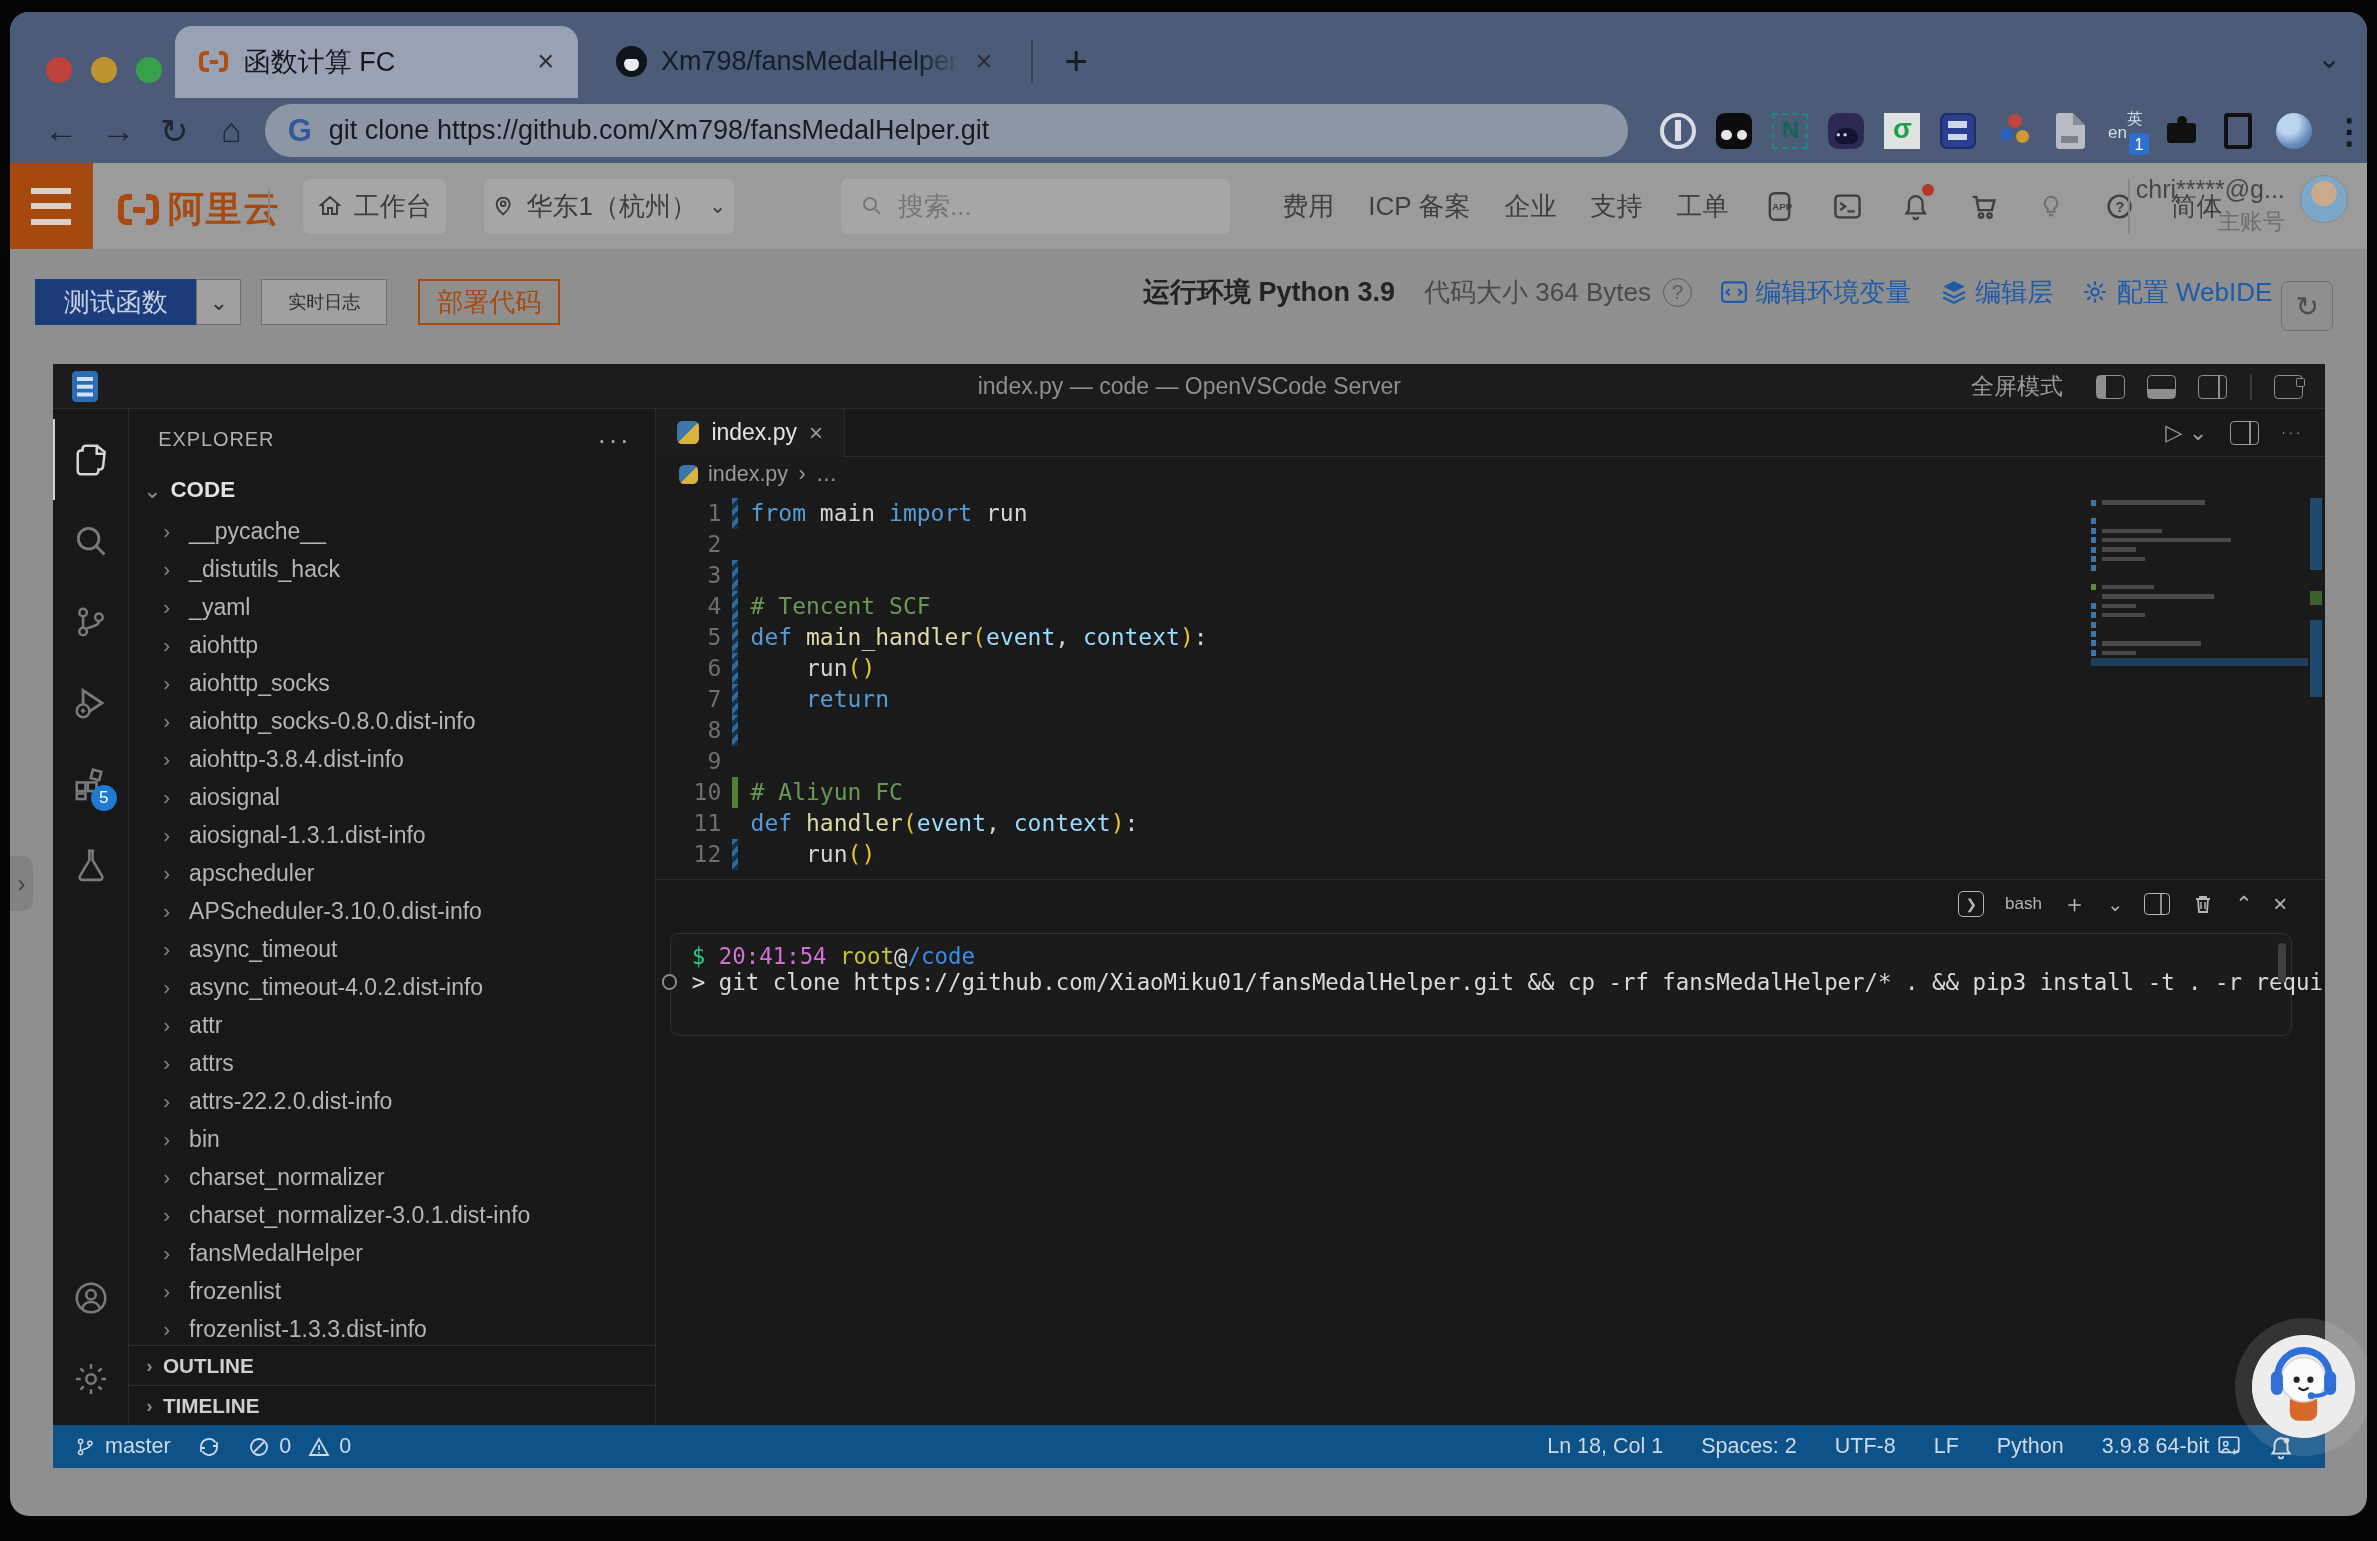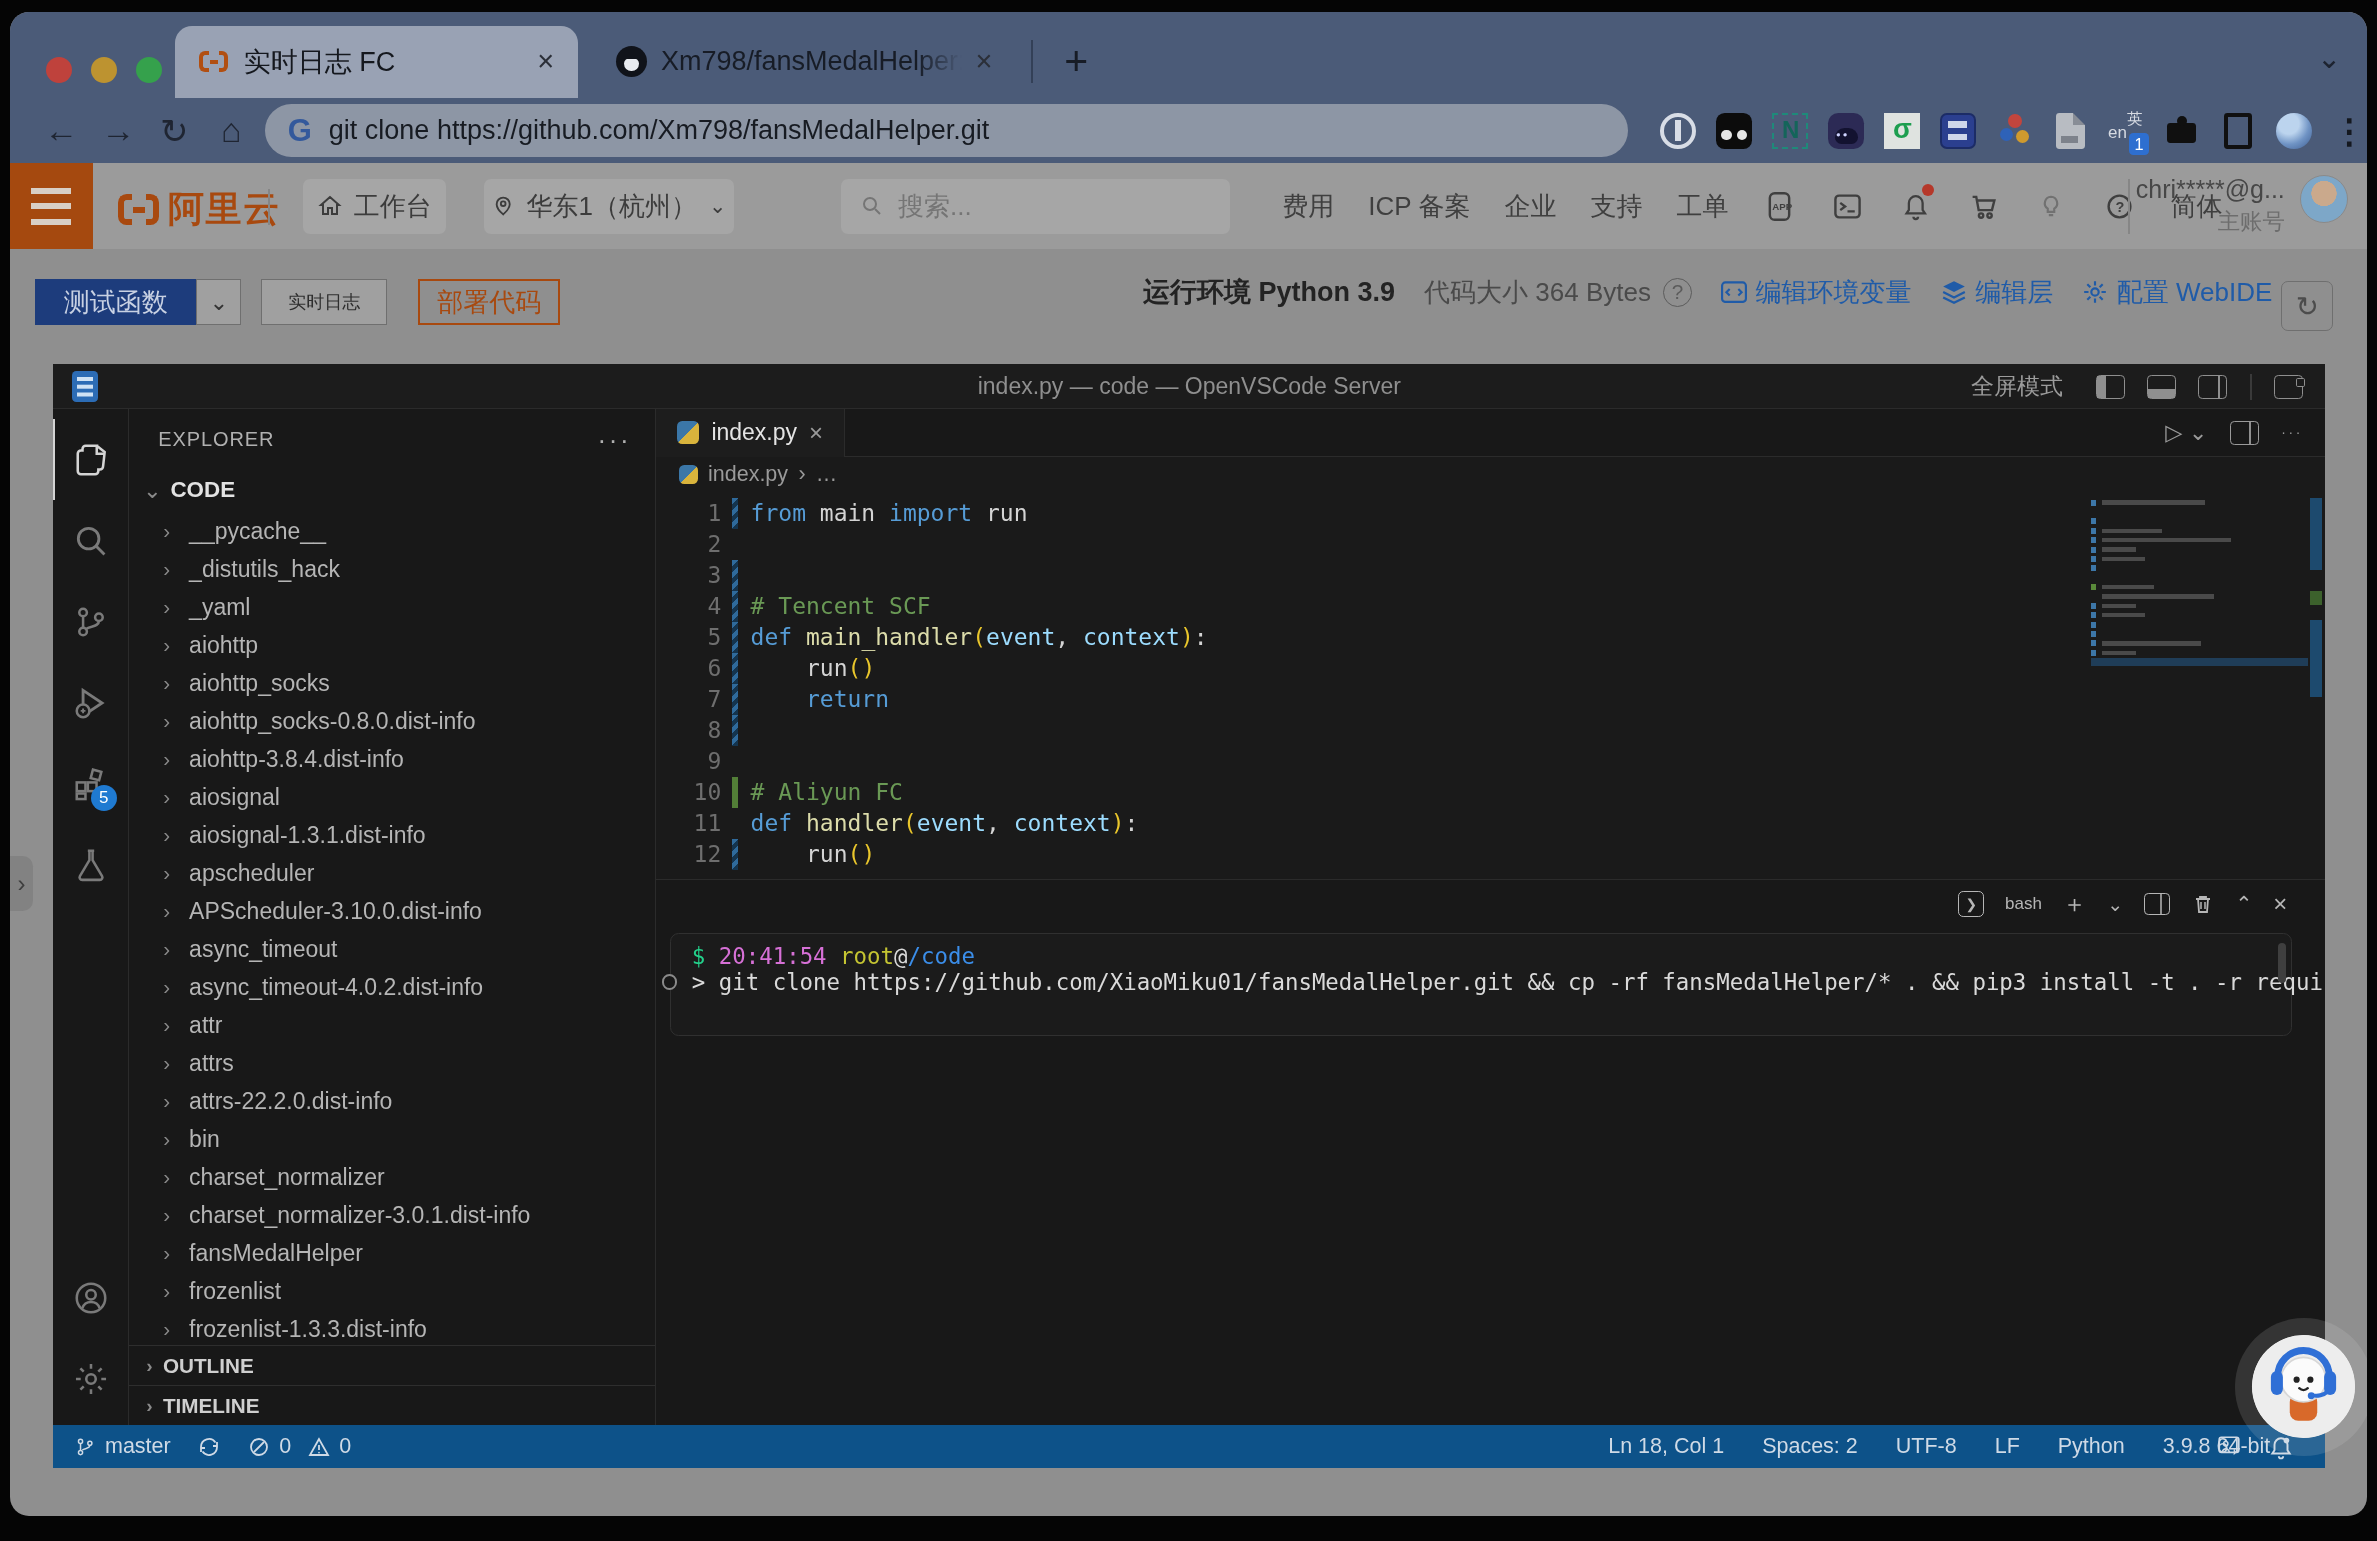--- a/index.html
+++ b/index.html
@@ -191,21 +191,21 @@
   .t-line { font-family:"DejaVu Sans Mono", monospace; font-size:22.4px; line-height:26px; white-space:pre; }
   .t-g{color:#23d18b}.t-m{color:#d670d6}.t-y{color:#c5c532}.t-w{color:#dadada}.t-b{color:#3b8eea}
   .t-cursor { display:inline-block; width:13px; height:22.4px; background:#cfcfcf; vertical-align:text-bottom; }
   .cmd-dot { position:absolute; left:-9.5px; top:40px; width:15.5px; height:15.5px; border:2.6px solid #8a8a8a; border-radius:50%; background:#181818; }
   .term-scroll { position:absolute; right:5.2px; top:8.6px; width:8.6px; height:40px; background:#3f3f3f; border-radius:4.3px; }
   
   .statusbar { position:absolute; left:0; bottom:0; width:100%; height:43px; background:#0d5289;
     display:flex; align-items:center; color:#cfdae6; font-size:21.5px; }
   .st-left { display:flex; align-items:center; gap:26px; padding-left:20.7px; }
   .st-grp { display:flex; align-items:center; gap:8.6px; }
-  .st-right { margin-left:auto; display:flex; align-items:center; gap:38px; padding-right:55px; }
+  .st-right { margin-left:auto; display:flex; align-items:center; gap:38px; padding-right:116px; }
   .st-item { white-space:nowrap; }
   
   .chatglow { position:absolute; left:2225px; top:1306px; width:138px; height:138px; border-radius:50%; background:rgba(230,230,230,.14); }
   .chatbot { position:absolute; left:2242px; top:1323px; width:103px; height:103px; border-radius:50%;
     background:radial-gradient(circle at 50% 40%, #efefef 0 60%, #d2d2d2); overflow:hidden; }
   .expander { position:absolute; left:0px; top:844px; width:22.4px; height:55px; background:#828282;
     border-radius:0 10.3px 10.3px 0; display:flex; align-items:center; justify-content:center; font-size:24px; color:#3e3e3e; }
   svg { display:block; }
 </style>
 </head>
@@ -218,21 +218,21 @@
       <div class="light red"></div>
       <div class="light yellow"></div>
       <div class="light green"></div>
     </div>
     <div class="tab-active">
       <div class="ali-fav">
           <i class="bl"></i>
           <i class="br"></i>
           <i class="bd"></i>
         </div>
-      <div class="tab-label">实时日志 FC</div>
+      <div class="tab-label">函数计算 FC</div>
       <div class="tab-close">×</div>
     </div>
     <div class="tab-inactive">
       <div class="gh-icon"></div>
       <div class="tab-label">Xm798/fansMedalHelper: 新版B</div>
       <div class="tab-close">×</div>
     </div>
     <div class="tab-divider"></div>
     <div class="newtab">+</div>
     <div class="tabsearch">⌄</div>

